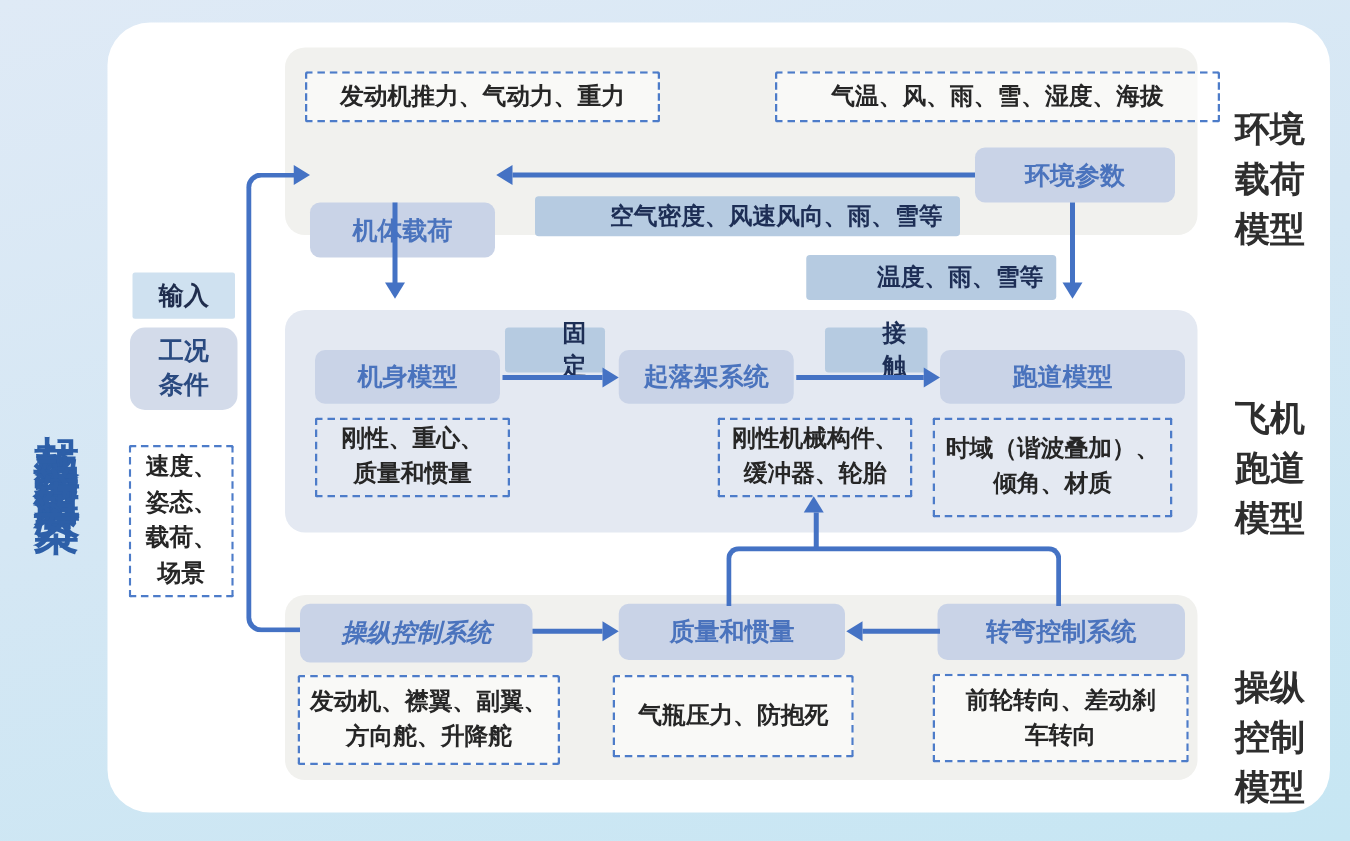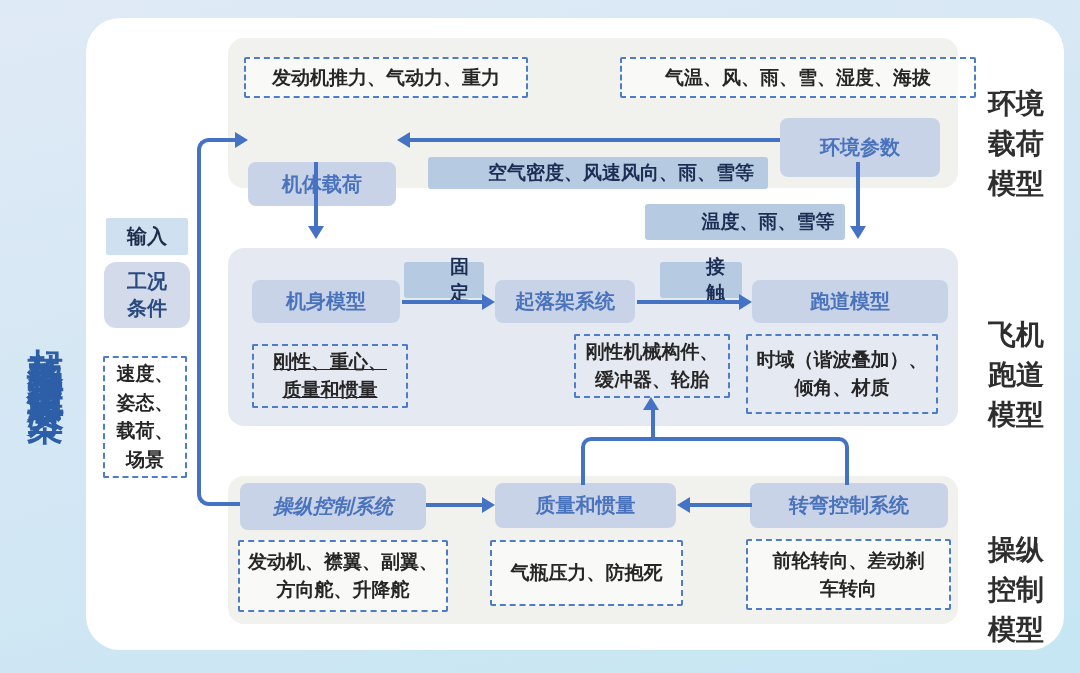--- a/index.html
+++ b/index.html
@@ -93,21 +93,21 @@
 姿态、
 载荷、
 场景</div>
 
 <div class="trunk"></div>
 <div class="ah ah-r" style="left:235px;top:132px;"></div>
 
 <div class="dashed dash-light" style="left:244px;top:57px;width:284px;height:41px;">发动机推力、气动力、重力</div>
 <div class="dashed dash-light" style="left:620px;top:57px;width:356px;height:41px;text-align:right;">气温、风、雨、雪、湿度、海拔</div>
 <div class="node" style="left:248px;top:118px;width:148px;height:44px;margin-top:44px;">机体载荷</div>
-<div class="node" style="left:780px;top:118px;width:160px;height:59px;">环境参数</div>
+<div class="node" style="left:780px;top:118px;width:160px;height:44px;">环境参数</div>
 <div class="tag" style="left:428px;top:157px;width:340px;height:32px;">空气密度、风速风向、雨、雪等</div>
 <div class="tag" style="left:645px;top:204px;width:200px;height:36px;">温度、雨、雪等</div>
 
 <div class="ah ah-l" style="left:397px;top:132px;"></div>
 <div class="hline" style="left:410px;top:138px;width:370px;"></div>
 <div class="vline" style="left:314px;top:162px;height:66px;"></div>
 <div class="ah ah-d" style="left:308px;top:226px;"></div>
 <div class="vline" style="left:856px;top:162px;height:66px;"></div>
 <div class="ah ah-d" style="left:850px;top:226px;"></div>
 
@@ -115,21 +115,21 @@
 <div class="tag" style="left:404px;top:262px;width:80px;height:36px;">固定</div>
 <div class="node" style="left:495px;top:280px;width:140px;height:43px;">起落架系统</div>
 <div class="tag" style="left:660px;top:262px;width:82px;height:36px;">接触</div>
 <div class="node" style="left:752px;top:280px;width:196px;height:43px;">跑道模型</div>
 
 <div class="hline" style="left:402px;top:300px;width:80px;"></div>
 <div class="ah ah-r" style="left:482px;top:294px;"></div>
 <div class="hline" style="left:637px;top:300px;width:102px;"></div>
 <div class="ah ah-r" style="left:739px;top:294px;"></div>
 
-<div class="dashed" style="left:252px;top:344px;width:156px;height:64px;text-decoration:underline;">刚性、重心、
+<div class="dashed" style="left:252px;top:334px;width:156px;height:64px;">刚性、重心、
 质量和惯量</div>
 <div class="dashed" style="left:574px;top:334px;width:156px;height:64px;">刚性机械构件、
 缓冲器、轮胎</div>
 <div class="dashed" style="left:746px;top:334px;width:192px;height:80px;">时域（谐波叠加）、
 倾角、材质</div>
 
 <div class="node" style="left:240px;top:483px;width:186px;height:47px;font-style:italic;">操纵控制系统</div>
 <div class="node" style="left:495px;top:483px;width:181px;height:45px;">质量和惯量</div>
 <div class="node" style="left:750px;top:483px;width:198px;height:45px;">转弯控制系统</div>
 

